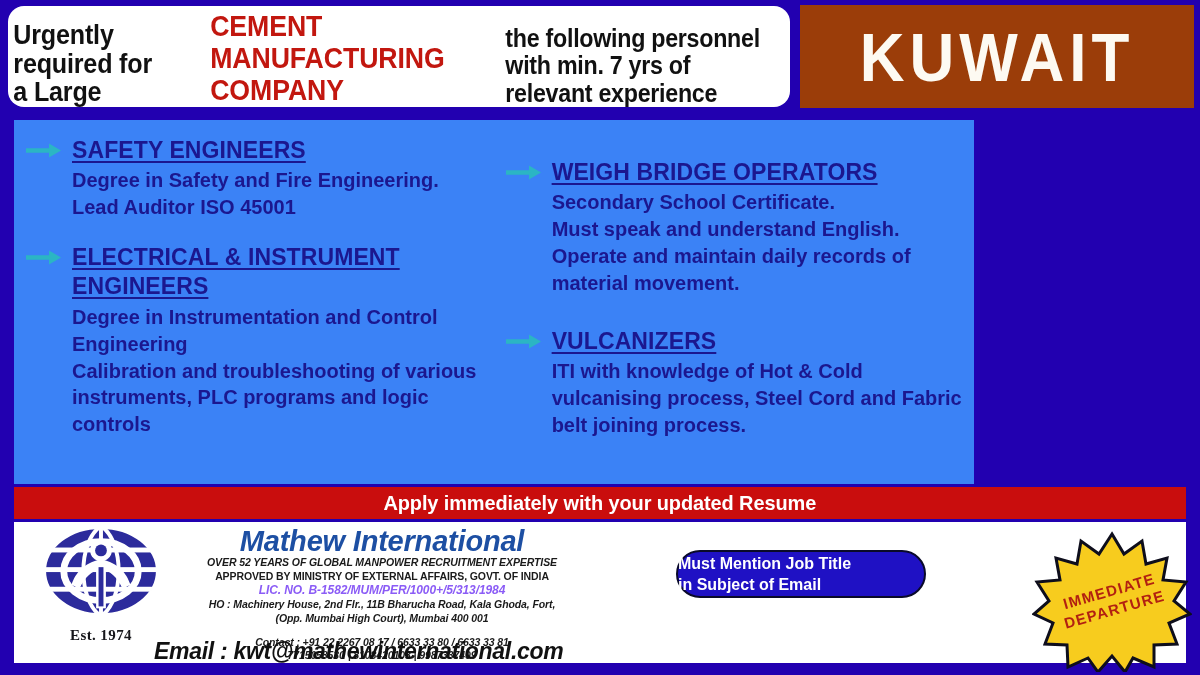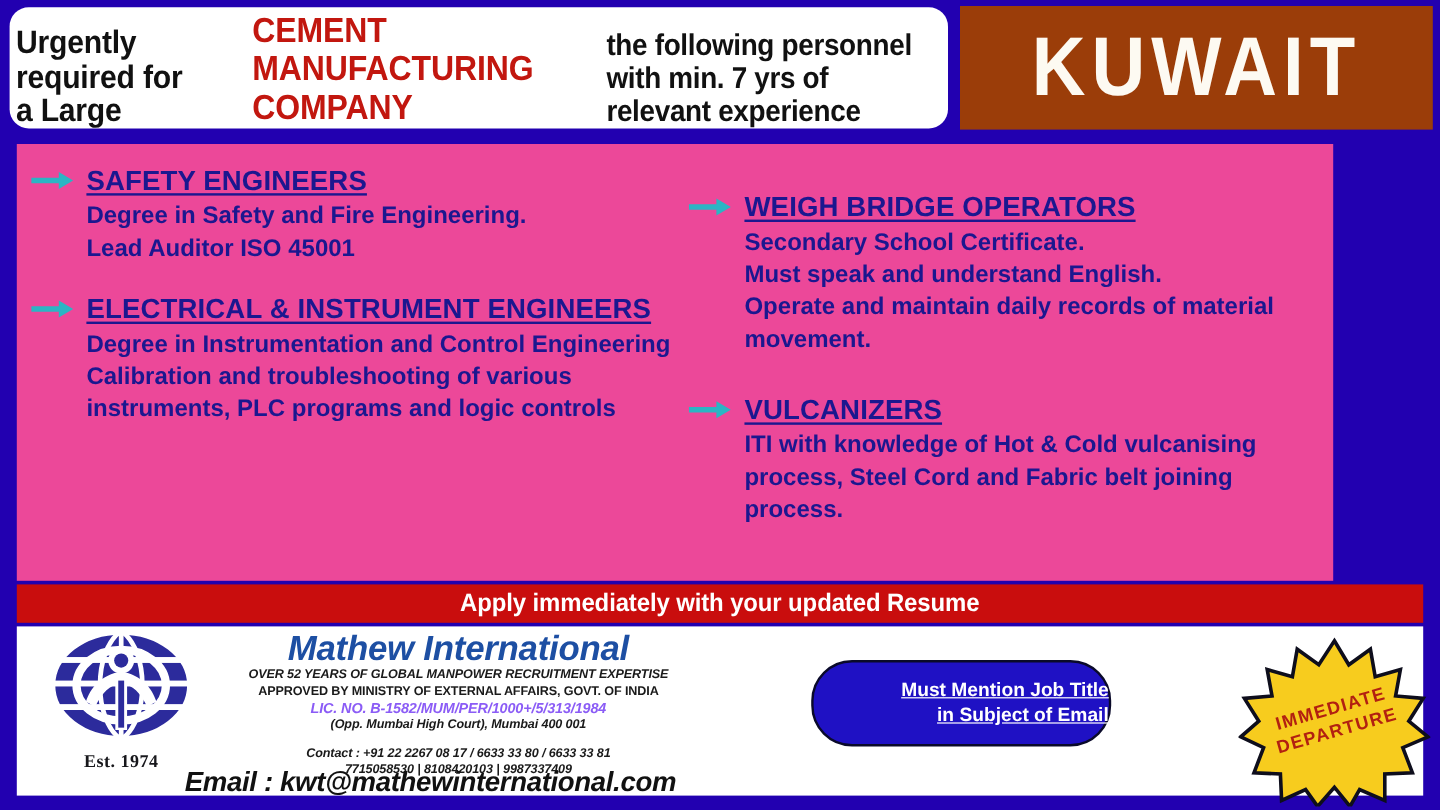--- a/index.html
+++ b/index.html
@@ -62,22 +62,22 @@
   #country-label {
     font-size: 62px; font-weight: 700; color: #fdfaf2;
     letter-spacing: 5px;
     transform: scaleY(1.12);
   }
 
   
   #main {
     position: absolute;
     left: 14px; top: 120px;
-    width: 1097px; height: 364px;
-    background: #ec4899;
+    width: 960px; height: 364px;
+    background: #3b82f6;
     display: flex;
   }
   .column { padding-top: 16px; }
   #col-left  { width: 590px; padding-left: 12px; }
   #col-right { width: 582px; padding-left: 8px; }
 
   .job { display: flex; margin-bottom: 22px; }
   .arrow-wrap { width: 46px; flex: 0 0 46px; padding-top: 6px; }
   .arrow-icon { display: block; }
   .job-body { flex: 1; }
@@ -159,28 +159,27 @@
   
   #email-line {
     position: absolute; left: 140px; top: 116px;
     font-size: 23px; font-weight: 700; font-style: italic;
     color: #111111; letter-spacing: -0.3px;
   }
 
   
   #subject-pill {
     position: absolute; left: 662px; top: 28px;
-    width: 250px; height: 72px;
+    width: 250px; height: 48px;
     background: #1f11c4;
     border-radius: 34px;
     border: 2px solid #0a0a2a;
     display: flex; flex-direction: column;
-    align-items: flex-end; justify-content: center;
+    align-items: flex-start; justify-content: center;
     color: #ffffff;
-    text-decoration: underline;
   }
   .pill-line { font-size: 16px; font-weight: 700; line-height: 1.32; }
 
   
   #burst-wrap {
     position: absolute; left: 1032px; top: 530px;
     width: 160px; height: 142px;
   }
   #burst-svg { display: block; width: 160px; height: 142px; }
   #burst-text {
@@ -312,20 +311,21 @@
         <ellipse cx="60" cy="48" rx="57" ry="44" fill="none" stroke="#ffffff" stroke-width="2"></ellipse>
       </svg>
       <div id="logo-est">Est. 1974</div>
     </div>
 
     <div id="agency-block">
       <div id="agency-name">Mathew International</div>
       <div class="agency-sub">OVER 52 YEARS OF GLOBAL MANPOWER RECRUITMENT EXPERTISE</div>
       <div class="agency-sub plain">APPROVED BY MINISTRY OF EXTERNAL AFFAIRS, GOVT. OF INDIA</div>
       <div class="agency-lic">LIC. NO. B-1582/MUM/PER/1000+/5/313/1984</div>
+      <div class="agency-addr">HO : Machinery House, 2nd Flr., 11B Bharucha Road, Kala Ghoda, Fort,</div>
       <div class="agency-addr">(Opp. Mumbai High Court), Mumbai 400 001</div>
       <div class="agency-contact">Contact  :  +91 22 2267 08 17 / 6633 33 80 / 6633 33 81</div>
       <div class="agency-addr">7715058530 | 8108420103 | 9987337409</div>
     </div>
 
     <div id="email-line">Email : kwt@mathewinternational.com</div>
 
     <div id="subject-pill">
       <span class="pill-line">Must Mention Job Title</span>
       <span class="pill-line">in Subject of Email</span>

